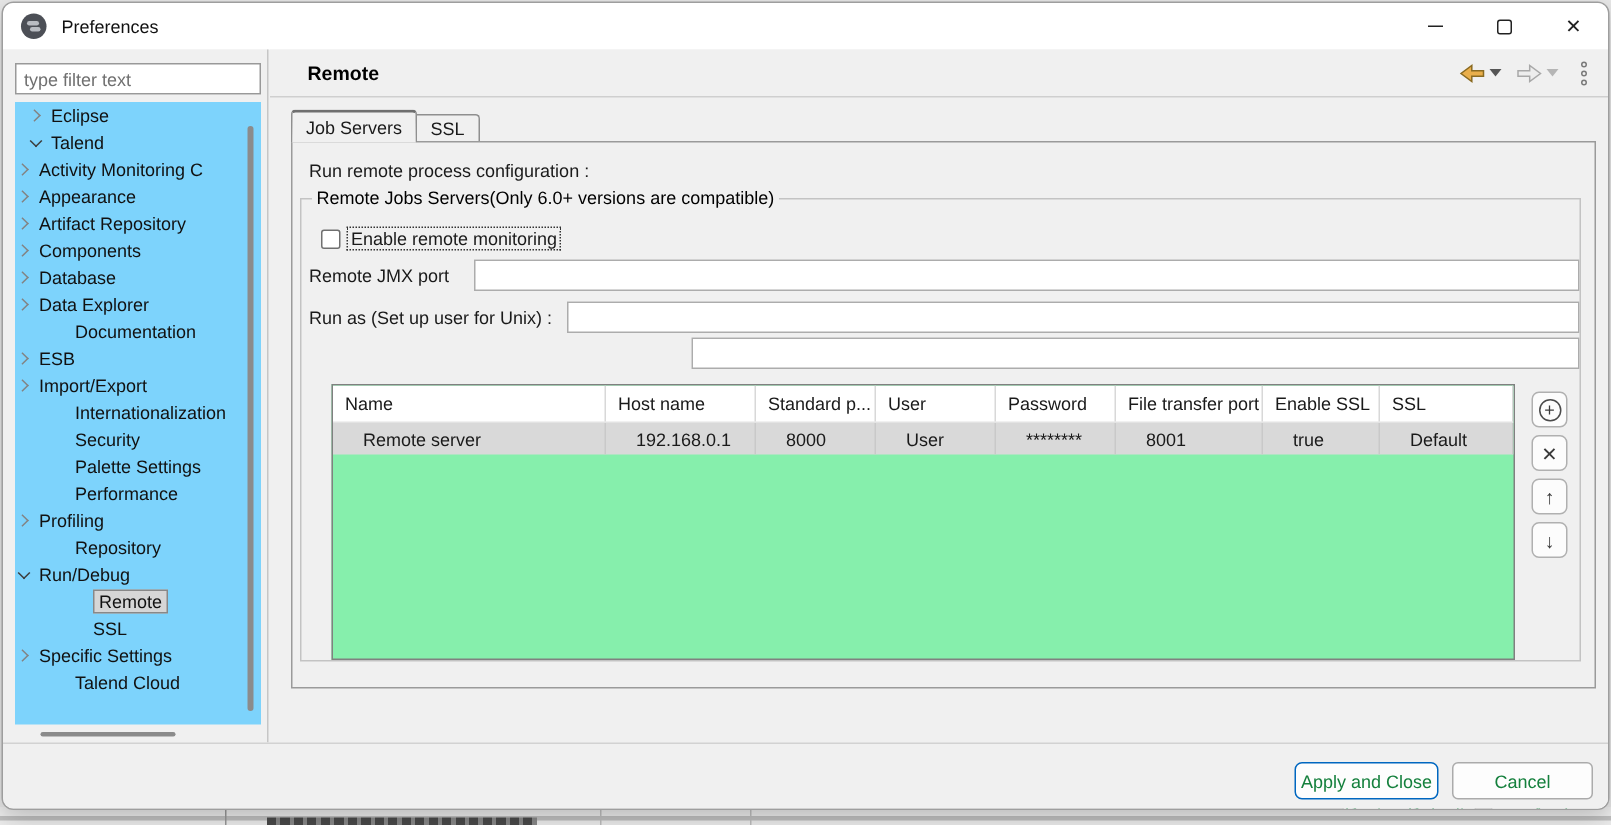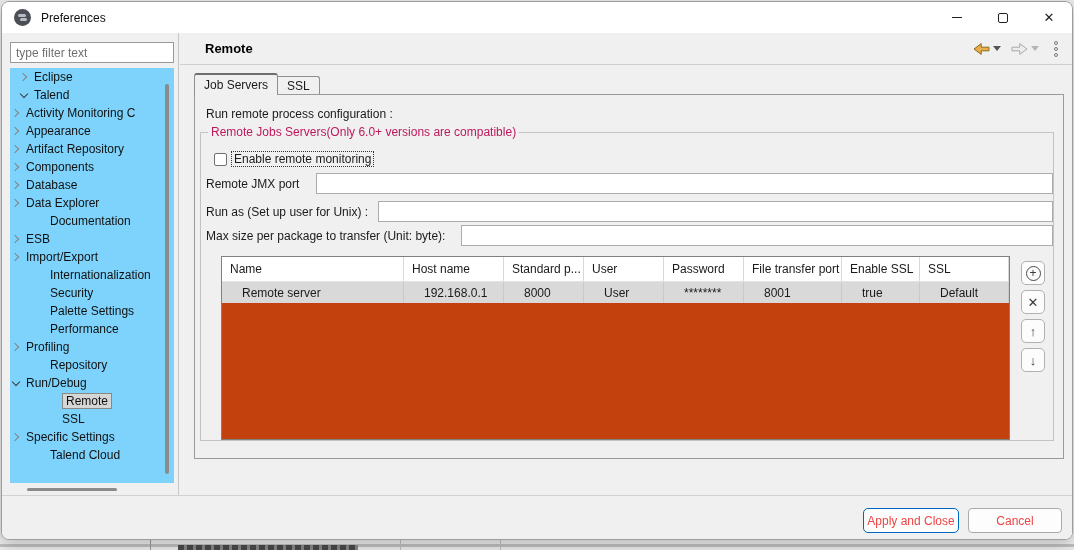--- a/index.html
+++ b/index.html
@@ -75,49 +75,49 @@
   .tab.active { height:22px; background:#f0f0f0; border:1px solid #8f8f8f; border-bottom:none;
                 border-radius:3px 3px 0 0; position:relative; z-index:2; border-top:2px solid #6f6f6f; }
   .tab.inactive { height:19px; background:#f0f0f0; border:1px solid #8f8f8f; border-left:none;
                   border-bottom:none; border-radius:0 3px 0 0; }
   .tab-pane { position:absolute; left:14px; top:61px; width:870px; height:365px;
               border:1px solid #9a9a9a; background:#f0f0f0; }
 
   .intro-label { position:absolute; left:11px; top:12px; font-size:12px; }
   fieldset.group { position:absolute; left:5px; top:30px; width:854px; height:316px;
                    border:1px solid #c3c3c3; }
-  fieldset.group legend { font-size:12px; padding:0 3px; margin-left:7px; color:#be185d; }
+  fieldset.group legend { font-size:12px; padding:0 3px; margin-left:7px; color:#000000; }
 
   .cb { position:absolute; left:19px; top:58px; width:13px; height:13px; accent-color:#fff;
         border:1px solid #707070; background:#fff; appearance:none; border-radius:2px; }
   .cb-label { position:absolute; left:36px; top:56px; border:1px dotted #333; padding:0 2px; font-size:12px; }
 
   .fld-label { position:absolute; font-size:12px; }
   .fld-input { position:absolute; height:21px; border:1px solid #acacac; background:#fff;
                font-family:"Liberation Sans", sans-serif; font-size:12px; padding:0 4px; outline:none; }
 
   
   .jtable { position:absolute; left:26px; top:161px; width:789px; height:184px;
-            border:1px solid #808080; background:#c2410c; overflow:hidden; }
+            border:1px solid #808080; background:#86efac; overflow:hidden; }
   .jt-head { display:flex; height:25px; border-bottom:1px solid #e3e3e3; background:#fff; }
   .jt-hcell { display:flex; align-items:center; padding-left:8px; border-right:1px solid #d8d8d8;
               font-size:12px; color:#1a1a1a; overflow:hidden; white-space:nowrap; }
   .jt-row { display:flex; height:21px; background:#d9d9d9; }
   .jt-cell { display:flex; align-items:center; padding-left:20px; border-right:1px solid #c9c9c9;
              font-size:12px; overflow:hidden; white-space:nowrap; }
 
   .side-btn { position:absolute; left:826px; width:24px; height:24px; border:1px solid #b0b0b0;
               border-radius:5px; background:#fcfcfc; display:flex; align-items:center;
               justify-content:center; font-size:13px; color:#3a3a3a; cursor:default; }
   .side-btn .circle { width:15px; height:15px; border:1px solid #4a4a4a; border-radius:50%;
                       display:flex; align-items:center; justify-content:center; font-size:12px; line-height:1; }
 
   .btn { background:#fdfdfd; border:1px solid #ababab; border-radius:4px; font-size:12px;
          font-family:"Liberation Sans", sans-serif; display:flex; align-items:center;
-         justify-content:center; cursor:default; color:#ef4444; }
+         justify-content:center; cursor:default; color:#15803d; }
   .btn-restore { position:absolute; left:700px; top:435px; width:89px; height:23px; }
   .btn-apply   { position:absolute; left:799px; top:435px; width:85px; height:23px; }
 
   
   .footer { position:absolute; left:0; bottom:0; width:100%; height:44px; background:#f0f0f0;
             border-top:1px solid #d2d2d2; }
   .btn-apply-close { position:absolute; left:861px; top:12px; width:96px; height:25px;
                      border:1.5px solid #0067c0; border-radius:5px; }
   .btn-cancel { position:absolute; left:966px; top:12px; width:94px; height:25px; }
 
@@ -284,21 +284,20 @@
 
         <input type="checkbox" class="cb" style="">
         <span class="cb-label">Enable remote monitoring</span>
 
         <span class="fld-label" style="left:11px; top:82px">Remote JMX port</span>
         <input class="fld-input" style="left: 121px; top: 78px; width: 737px;" value="">
 
         <span class="fld-label" style="left:11px; top:110px">Run as (Set up user for Unix) :</span>
         <input class="fld-input" style="left: 183px; top: 106px; width: 675px;" value="">
 
-        <span class="fld-label" style="left:11px; top:134px">Max size per package to transfer (Unit: byte):</span>
         <input class="fld-input" style="left: 266px; top: 130px; width: 592px;" value="">
 
         <div class="jtable">
           <div class="jt-head">
               <div class="jt-hcell" style="width: 182px; flex: 0 0 auto;">Name</div>
               <div class="jt-hcell" style="width: 100px; flex: 0 0 auto;">Host name</div>
               <div class="jt-hcell" style="width: 80px; flex: 0 0 auto;">Standard p...</div>
               <div class="jt-hcell" style="width: 80px; flex: 0 0 auto;">User</div>
               <div class="jt-hcell" style="width: 80px; flex: 0 0 auto;">Password</div>
               <div class="jt-hcell" style="width: 98px; flex: 0 0 auto;">File transfer port</div>

